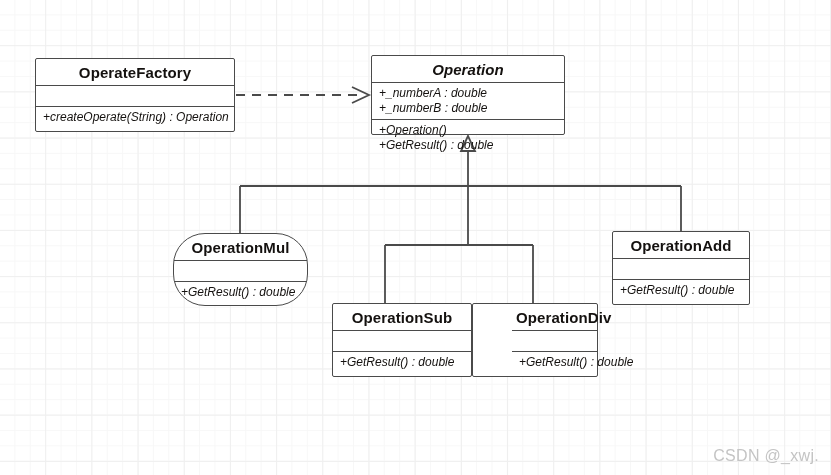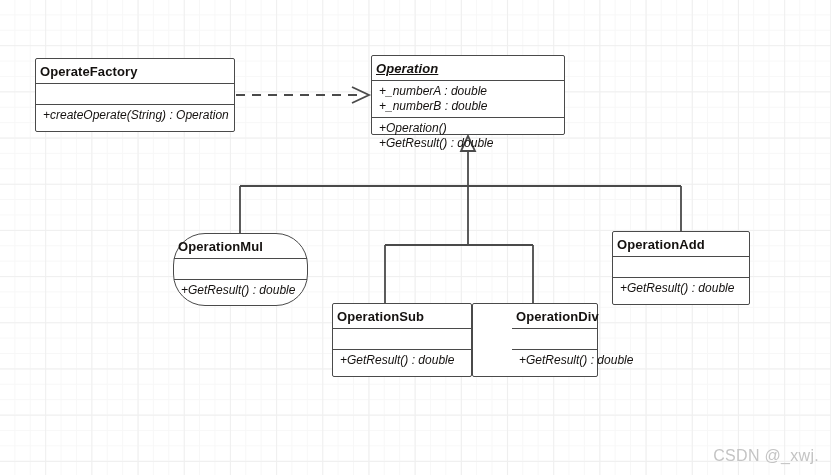--- a/index.html
+++ b/index.html
@@ -39,31 +39,30 @@
     box-sizing: border-box;
     border: 1.6px solid #4a4a4a;
     border-radius: 2px;
     background: #ffffff;
     display: flex;
     flex-direction: column;
     z-index: 2;
   }
   .uml-name {
     box-sizing: border-box;
-    text-align: left;
-    font-size: 13px;
+    text-align: center;
+    font-size: 15px;
     font-weight: bold;
     color: #14110f;
     padding: 5px 4px 4px 4px;
     border-bottom: 1.6px solid #4a4a4a;
     letter-spacing: 0.1px;
   }
   .uml-name.abstract {
     font-style: italic;
-    text-decoration: underline;
   }
   .uml-compartment {
     box-sizing: border-box;
     padding: 3px 7px 3px 7px;
     font-size: 12px;
     color: #14110f;
     line-height: 15px;
     border-bottom: 1.6px solid #4a4a4a;
     font-style: italic;
   }

